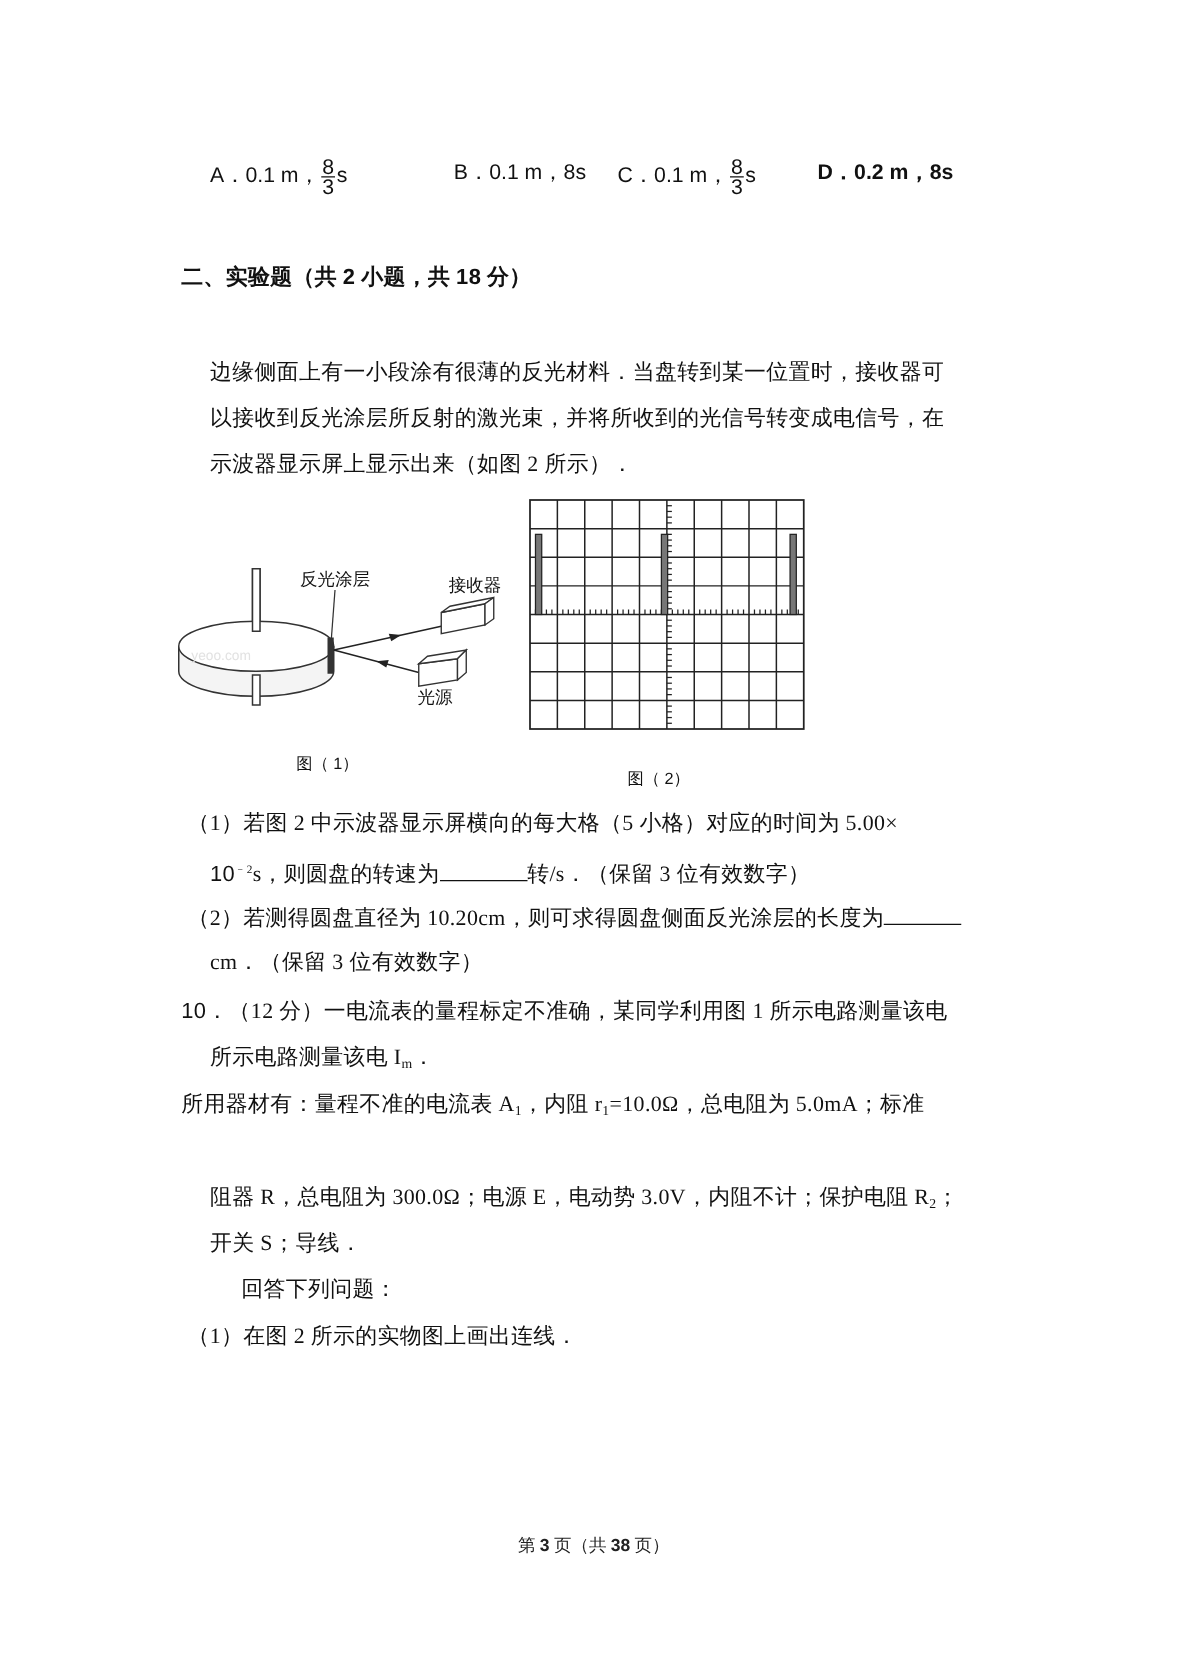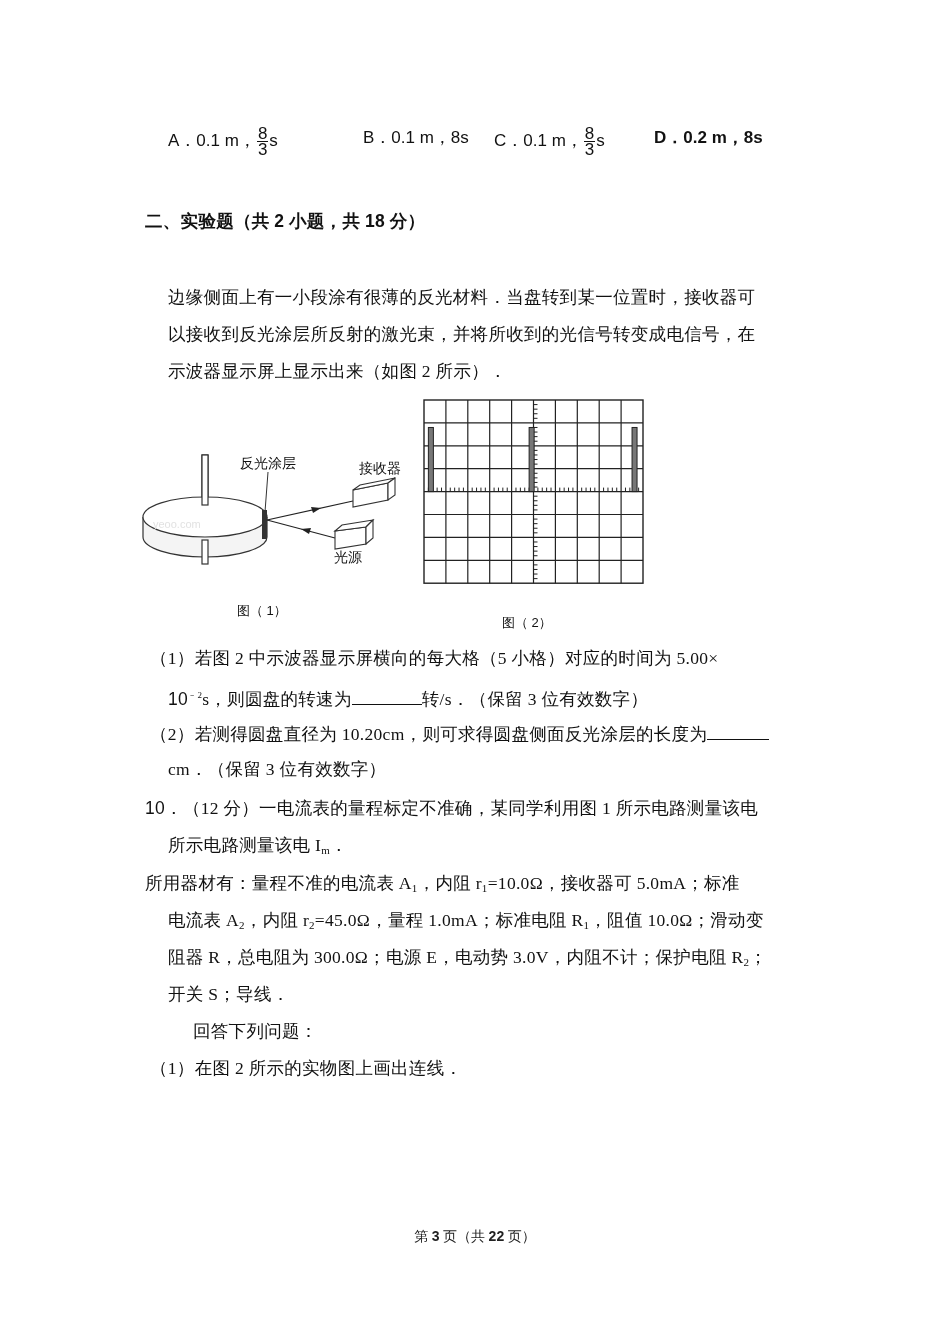--- a/index.html
+++ b/index.html
@@ -183,28 +183,25 @@
   </div>
   <div class="line" style="left:168px; top:758px;">cm．（保留 3 位有效数字）</div>
 
   <div class="line" style="left:145px; top:797px;">
     <span class="sans">10．</span><span>（12 分）一电流表的量程标定不准确，某同学利用图 1 所示电路测量该电</span>
   </div>
   <div class="line" style="left:168px; top:834px;">
     <span>所示电路测量该电 I</span><sub>m</sub><span>．</span>
   </div>
   <div class="line" style="left:145px; top:872px;">
-    <span>所用器材有：量程不准的电流表 A</span><sub>1</sub><span>，内阻 r</span><sub>1</sub><span>=10.0Ω，接收器可 5.0mA；标准</span>
-  </div>
-  <div class="line" style="left:168px; top:909px;">
-    <span>电流表 A</span><sub>2</sub><span>，内阻 r</span><sub>2</sub><span>=45.0Ω，量程 1.0mA；标准电阻 R</span><sub>1</sub><span>，阻值 10.0Ω；滑动变</span>
+    <span>所用器材有：量程不准的电流表 A</span><sub>1</sub><span>，内阻 r</span><sub>1</sub><span>=10.0Ω，总电阻为 5.0mA；标准</span>
   </div>
   <div class="line" style="left:168px; top:946px;">
     <span>阻器 R，总电阻为 300.0Ω；电源 E，电动势 3.0V，内阻不计；保护电阻 R</span><sub>2</sub><span>；</span>
   </div>
   <div class="line" style="left:168px; top:983px;text-align:right;">开关 S；导线．</div>
   <div class="line" style="left:149px; top:1020px;margin-left:44px;">回答下列问题：</div>
   <div class="line" style="left:150px; top:1057px;">（1）在图 2 所示的实物图上画出连线．</div>
 
   <div class="footer">
-    <span>第 </span><b class="sans">3</b><span> 页（共 </span><b class="sans">22</b><span> 页）</span>
+    <span>第 </span><b class="sans">3</b><span> 页（共 </span><b class="sans">38</b><span> 页）</span>
   </div>
 </div>
 
 </body></html>

